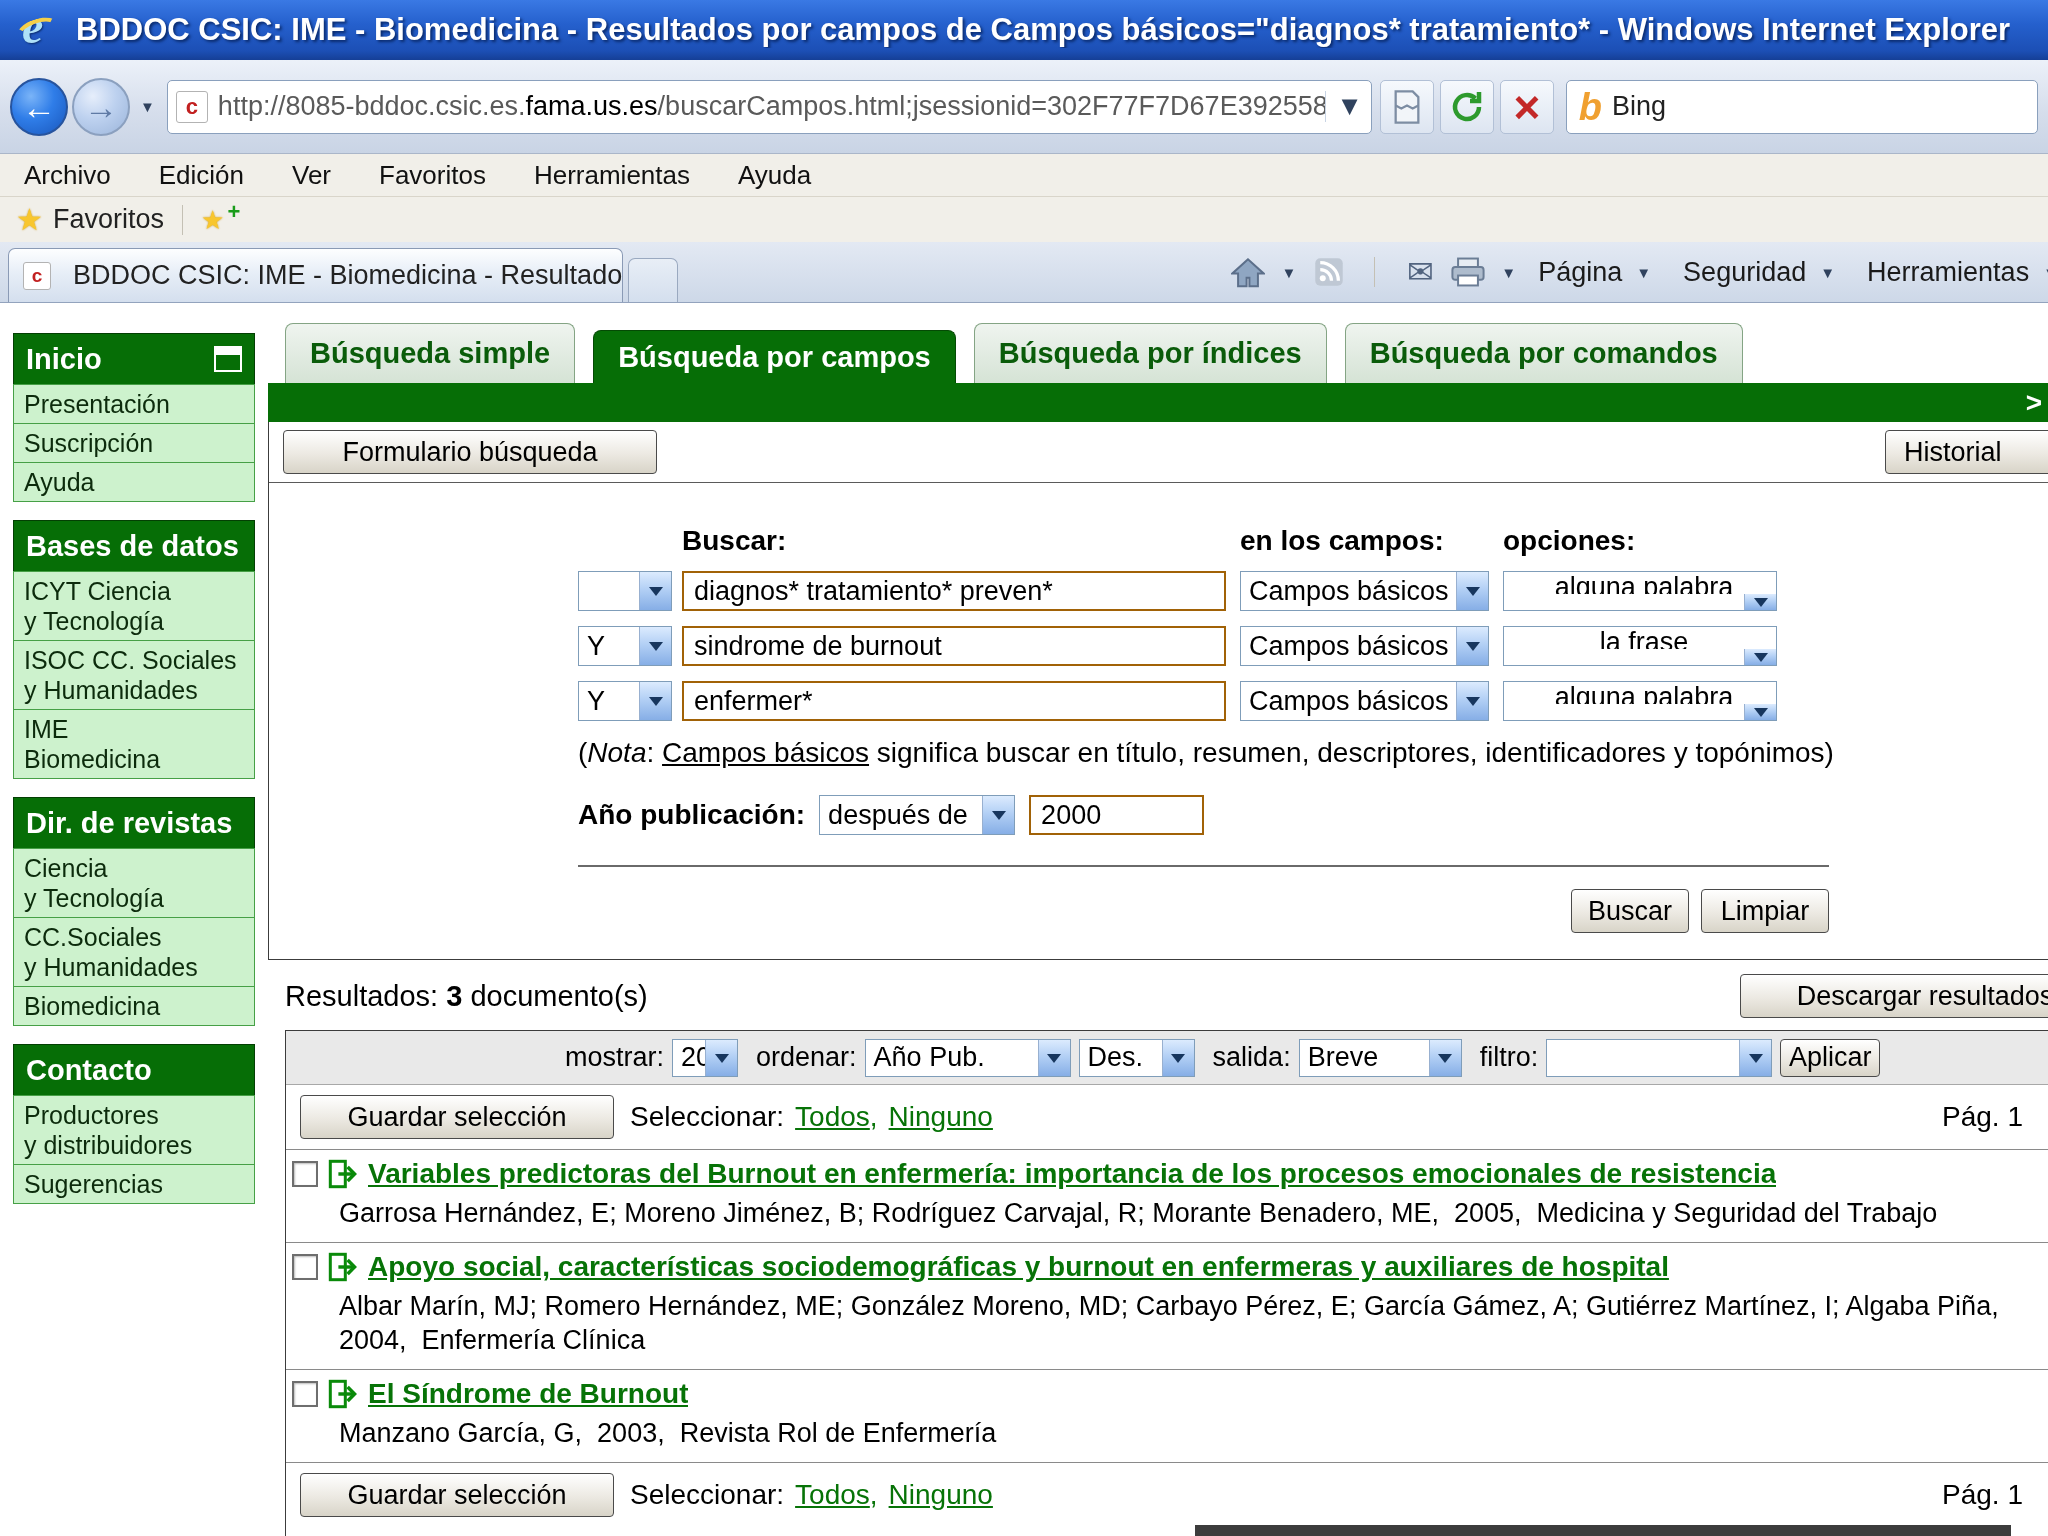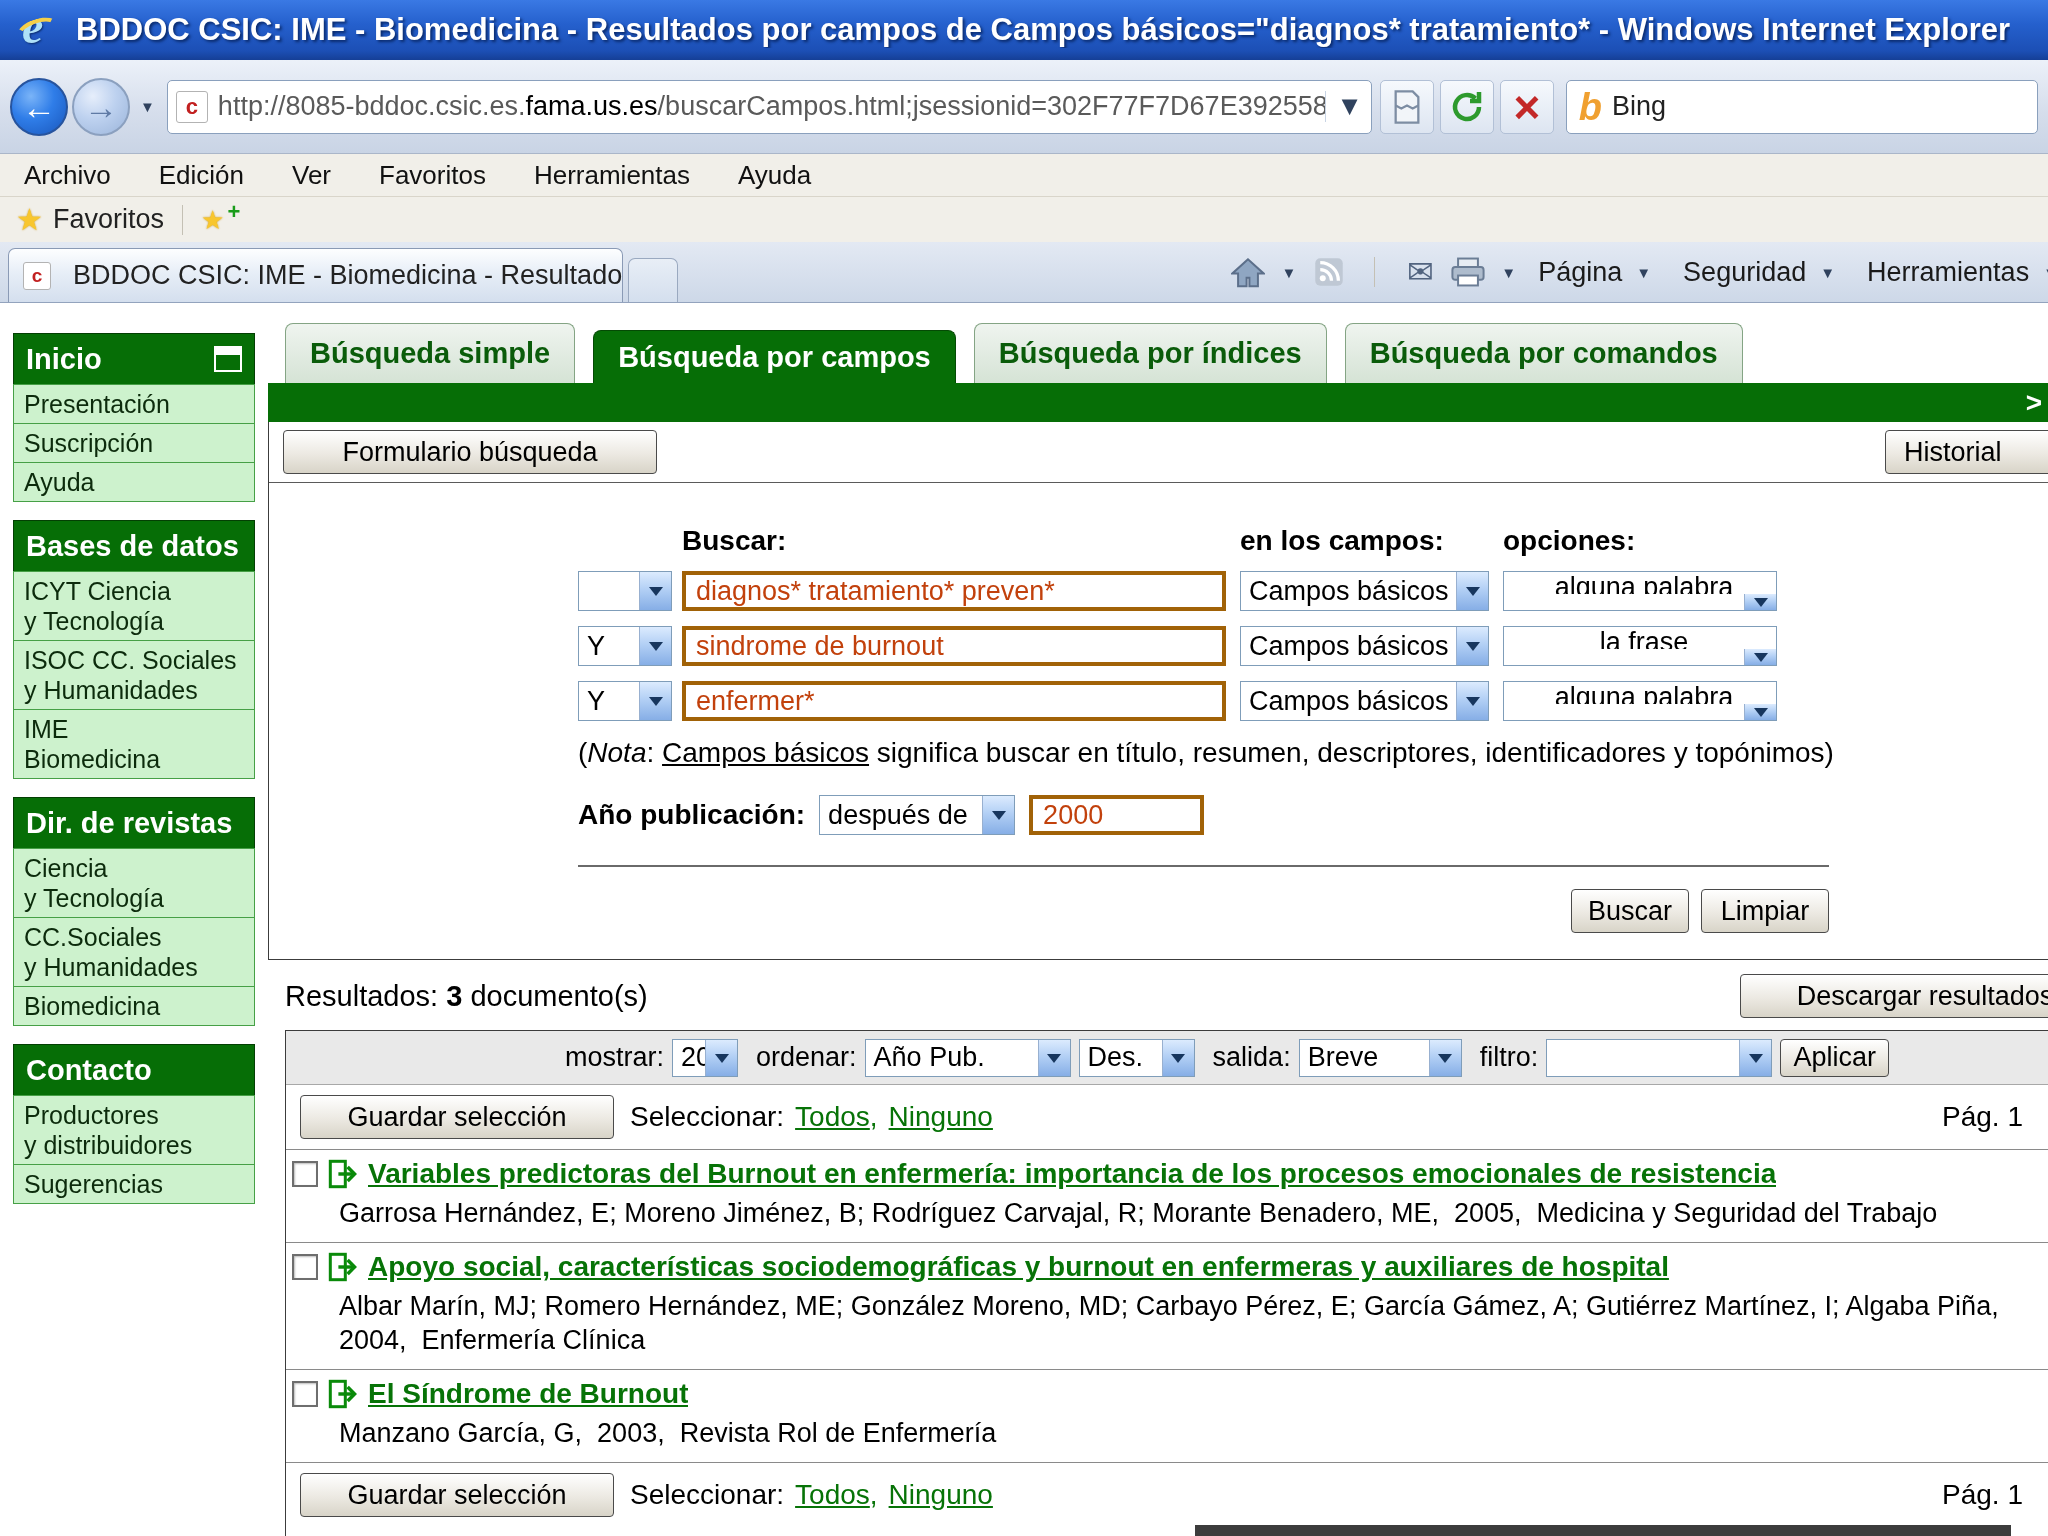--- a/index.html
+++ b/index.html
@@ -99,21 +99,21 @@
     border-radius:8px 8px 0 0; color:#0a5c0a; font-weight:bold; font-size:29px; padding:0 24px;
     height:60px; display:flex; align-items:center; white-space:nowrap; }
   .stab.active { background:#066e06; color:#fff; height:53px; border-color:#044a04; }
   .green-bar { height:39px; background:#066e06; display:flex; align-items:center;
     justify-content:flex-end; padding-right:18px; }
   .expander { color:#fff; font-weight:bold; font-size:28px; line-height:1; }
 
   .xp-btn { background:linear-gradient(180deg,#ffffff 0%,#ece9e2 55%,#d8d4c8 100%);
     border:1px solid #4a4a4a; border-radius:4px; font-size:27px; color:#000; height:44px;
     display:inline-flex; align-items:center; justify-content:center; white-space:nowrap; flex:none; }
-  .w374{width:374px;} .w118{width:118px;} .w128{width:128px;} .w314{width:314px;} .w114{width:109px;}
+  .w374{width:374px;} .w118{width:118px;} .w128{width:128px;} .w314{width:314px;} .w114{width:100px;}
   .historial { width:220px; margin-left:auto; margin-right:-60px; justify-content:flex-start; padding-left:18px; }
 
   .form-box { border:1px solid #3c3c3c; border-top:none; background:#fff; }
   .fb-toolbar { display:flex; align-items:center; padding:8px 14px; border-bottom:1px solid #5a5a5a; }
   .fb-content { padding:42px 0 26px 309px; }
   .form-headers { display:flex; font-size:28px; font-weight:bold; margin-bottom:14px; }
   .fh.sp1 { width:104px; flex:none; }
   .fh.w558 { width:558px; flex:none; }
   .fh.w263 { width:263px; flex:none; }
 
@@ -122,22 +122,22 @@
   .sel-val { padding-left:8px; flex:1; white-space:nowrap; overflow:hidden; }
   .sel-arrow { width:32px; align-self:stretch; flex:none; margin-left:auto;
     background:linear-gradient(180deg,#dcebfe,#b3d0f5 45%,#86aee6); border-left:1px solid #98b0d0;
     display:flex; align-items:center; justify-content:center; }
   .sel-arrow::after { content:""; width:0; height:0; border:7px solid transparent;
     border-top:9px solid #17365e; transform:translateY(4px); }
   .w94{width:94px;} .w249{width:249px;} .w274{width:274px;flex-direction:column;} .w196{width:196px;}
   .w66{width:66px;} .w206{width:206px;} .w105{width:116px;} .w163{width:163px;} .w226{width:226px;}
   .h38{height:38px;}
 
-  .txt { height:40px; border:4px solid #a16207; background:#fff; font-size:27px; padding:0 10px;
-    font-family:"Liberation Sans", sans-serif; color:#c2410c; flex:none; }
+  .txt { height:40px; border:2px solid #a16207; background:#fff; font-size:27px; padding:0 10px;
+    font-family:"Liberation Sans", sans-serif; color:#000000; flex:none; }
   .wterm{width:544px;} .w175{width:175px;}
 
   .form-row { display:flex; align-items:center; margin-bottom:15px; }
   .form-row .txt { margin-left:10px; }
   .form-row .sel + .txt + .sel, .form-row .txt + .sel { margin-left:14px; }
   .form-row .sel + .sel { margin-left:14px; }
 
   .form-note { font-size:28px; margin:16px 0 26px; color:#000; }
   .form-note u { color:#000; }
   .year-row { display:flex; align-items:center; gap:14px; font-size:28px; }

